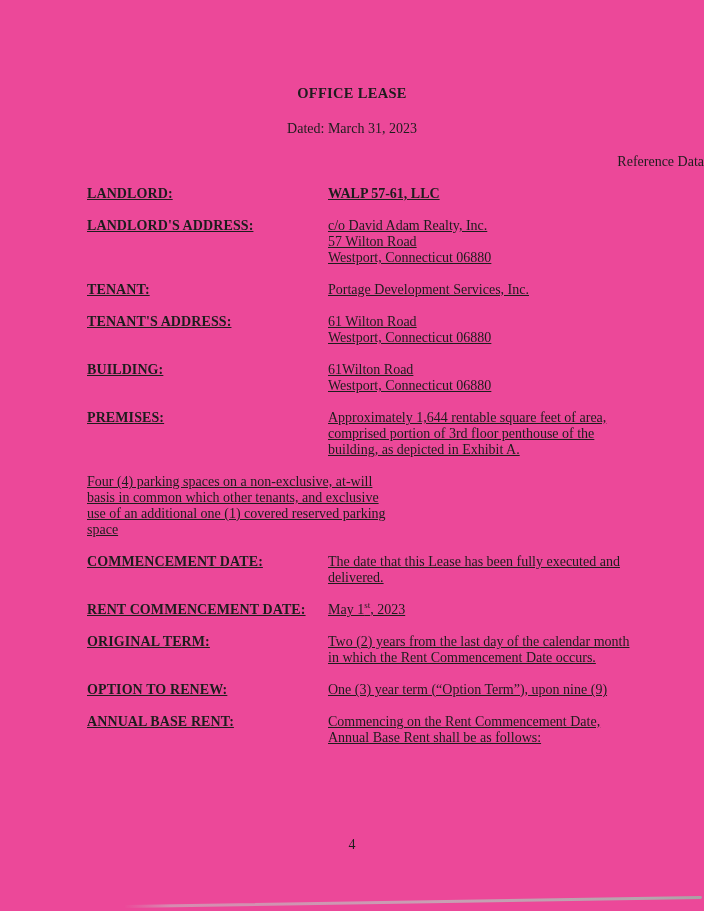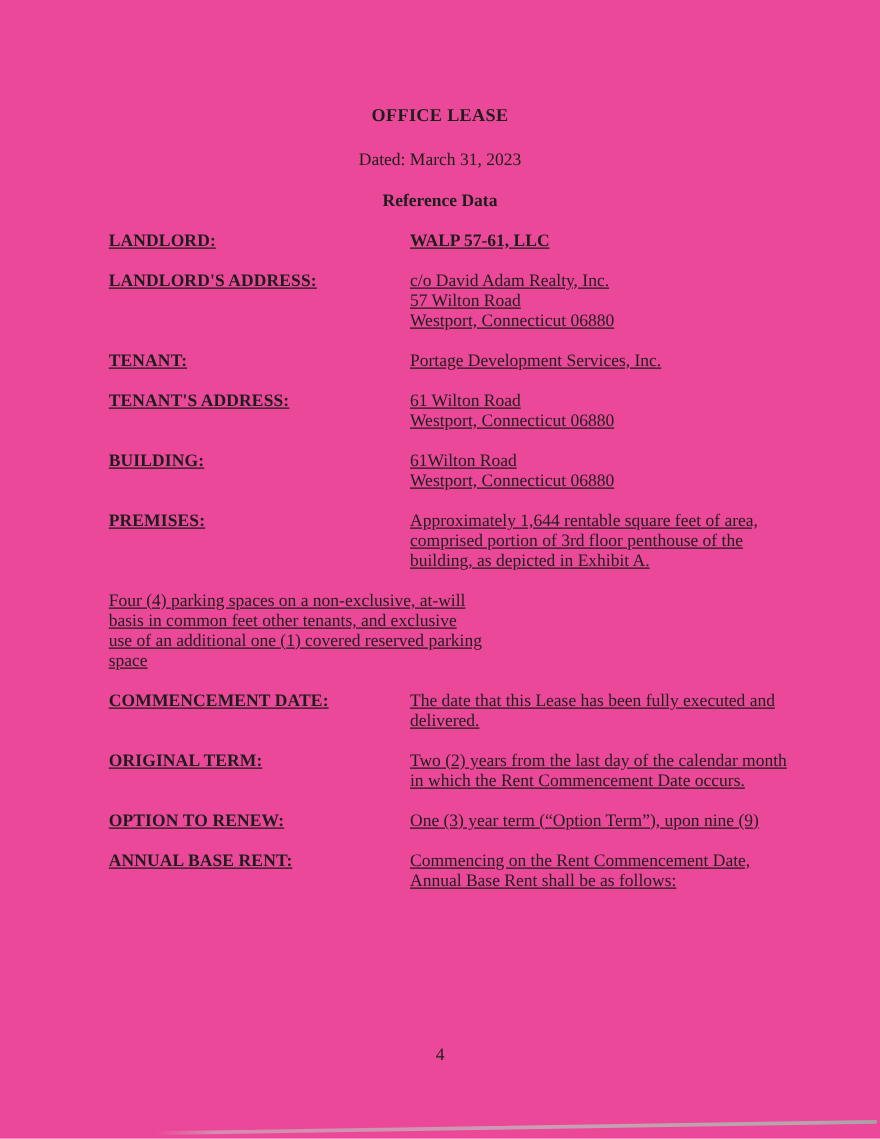--- a/index.html
+++ b/index.html
@@ -21,22 +21,22 @@
     letter-spacing: 0.3px;
   }
   .doc-dated {
     margin-top: 19px;
     text-align: center;
     font-weight: 400;
     font-size: 14px;
   }
   .doc-section {
     margin-top: 17px;
-    text-align: center;
-    font-weight: 700;
+    text-align: right;
+    font-weight: 400;
     font-size: 14px;
   }
   .rows {
     position: absolute;
     top: 186px;
     left: 87px;
     right: 30px;
     text-decoration: underline;
   }
   .ref-row {
@@ -133,30 +133,36 @@
         <div class="ref-label">PREMISES:</div>
         <div class="ref-value">
           <div class="val-line">Approximately 1,644 rentable square feet of area,</div>
           <div class="val-line">comprised portion of 3rd floor penthouse of the</div>
           <div class="val-line">building, as depicted in Exhibit A.</div>
         </div>
       </div>
       <div class="ref-row">
         <div class="ref-value">
           <div class="val-line">Four (4) parking spaces on a non-exclusive, at-will</div>
-          <div class="val-line">basis in common feet other tenants, and exclusive</div>
+          <div class="val-line">basis in common which other tenants, and exclusive</div>
           <div class="val-line">use of an additional one (1) covered reserved parking</div>
           <div class="val-line">space</div>
         </div>
       </div>
       <div class="ref-row">
         <div class="ref-label">COMMENCEMENT DATE:</div>
         <div class="ref-value">
           <div class="val-line">The date that this Lease has been fully executed and</div>
           <div class="val-line">delivered.</div>
+        </div>
+      </div>
+      <div class="ref-row">
+        <div class="ref-label">RENT COMMENCEMENT DATE:</div>
+        <div class="ref-value">
+          <div class="val-line">May 1<sup>st</sup>, 2023</div>
         </div>
       </div>
       <div class="ref-row">
         <div class="ref-label">ORIGINAL TERM:</div>
         <div class="ref-value">
           <div class="val-line">Two (2) years from the last day of the calendar month</div>
           <div class="val-line">in which the Rent Commencement Date occurs.</div>
         </div>
       </div>
       <div class="ref-row">

